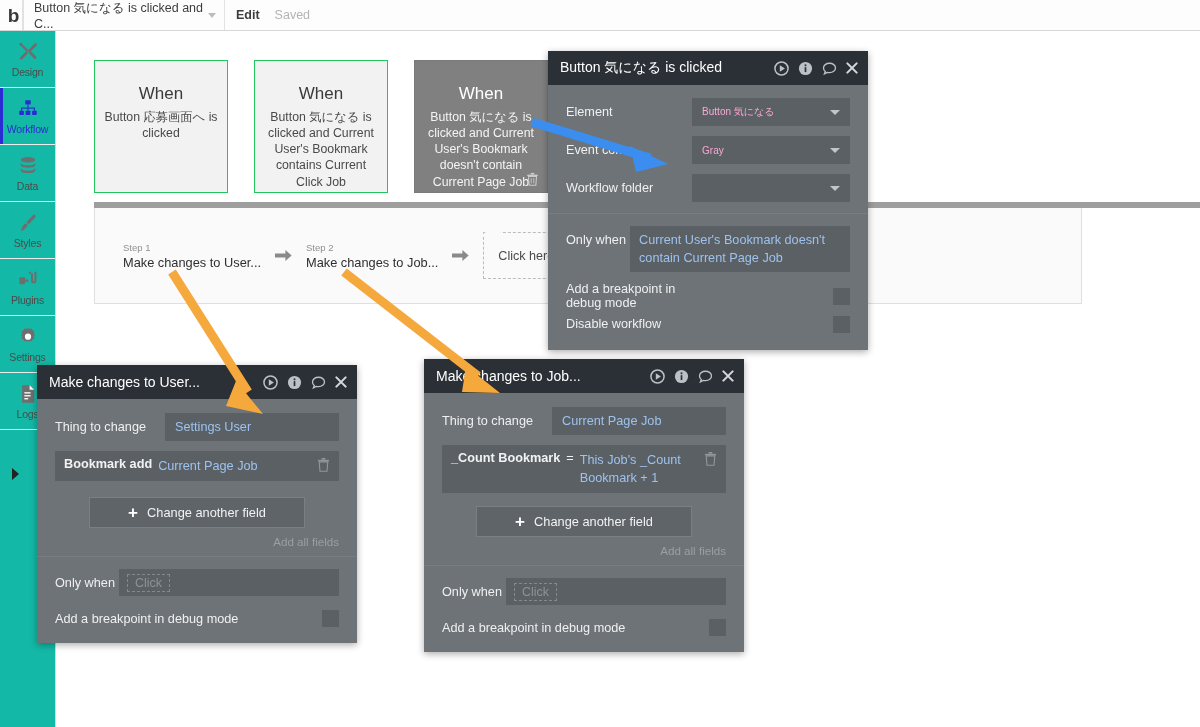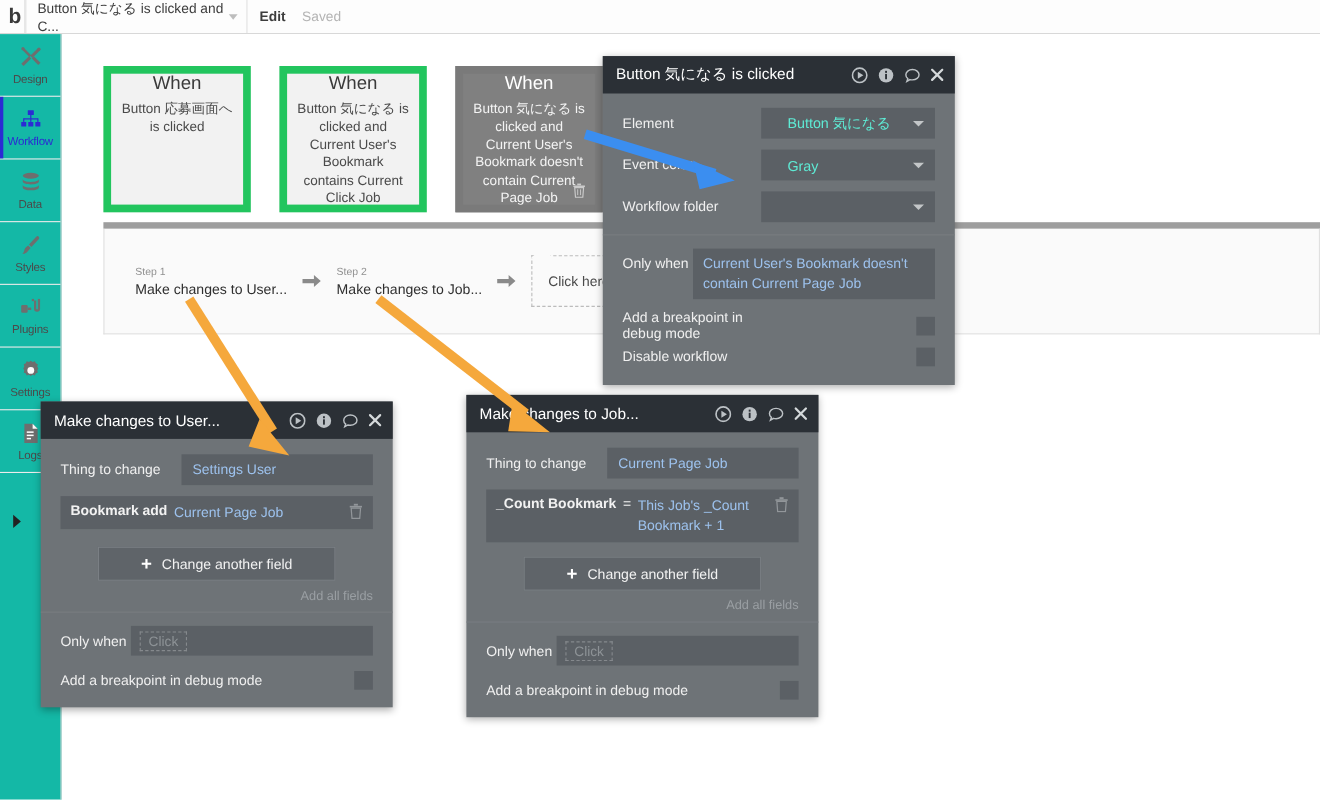--- a/index.html
+++ b/index.html
@@ -79,22 +79,22 @@
   
   .canvas {
     position: absolute; left: 57px; top: 31px; width: 1143px; height: 696px;
     background: #ffffff; overflow: hidden;
   }
 
   
   .cards-row { position: absolute; left: 37px; top: 29px; height: 135px; }
   .evt-card {
     position: absolute; top: 0; width: 134px; height: 133px;
-    background: #f2f2f2; border: 7px solid #22c55e;
-    padding: 0 9px 0 9px; text-align: center;
+    background: #f2f2f2; border: 1px solid #22c55e;
+    padding: 24px 9px 0 9px; text-align: center;
   }
   .evt-card .when {
     font-size: 17px; color: #3a3a3a; margin-bottom: 5px; line-height: 1.1;
   }
   .evt-card .desc {
     font-size: 12.3px; color: #4a4a4a; line-height: 1.32;
   }
   .evt-card.selected { background: #808080; border-color: #7a7a7a; }
   .evt-card.selected .when { color: #ffffff; }
   .evt-card.selected .desc { color: #f4f4f4; }
@@ -113,21 +113,21 @@
 
   
   .steps-pointer {
     position: absolute; left: 425px; top: 195px;
     width: 0; height: 0;
     border-left: 11px solid transparent; border-right: 11px solid transparent;
     border-bottom: 9px solid #fafafa;
     z-index: 3;
   }
   .steps-strip {
-    position: absolute; left: 37px; top: 177px; width: 1106px; height: 96px;
+    position: absolute; left: 37px; top: 177px; width: 988px; height: 96px;
     background: #fafafa; border: 1px solid #e0e0e0; border-top: none;
   }
   .strip-scroll {
     position: absolute; left: 37px; top: 171px; width: 1106px; height: 6px;
     background: #9e9e9e;
   }
   .steps-inner {
     position: absolute; left: 0; top: 0; right: 0; bottom: 0;
     display: flex; align-items: center; padding-left: 28px; gap: 13px;
   }
@@ -160,21 +160,21 @@
   .hi { width: 15px; height: 15px; display: block; opacity: .92; }
   .hi.close { width: 12px; height: 12px; }
 
   .panel-body { padding: 0; }
   .prow {
     display: flex; align-items: center; padding: 0 18px; min-height: 38px;
   }
   .plabel { color: #f0f0f0; font-size: 12.7px; }
   .pfield {
     background: #5b6065; height: 28px; display: flex; align-items: center;
-    padding: 0 24px; position: relative; color: #5eead4; font-size: 13px;
+    padding: 0 10px; position: relative; color: #f9a8d4; font-size: 10px;
   }
   .pfield .caret {
     position: absolute; right: 10px; top: 50%; margin-top: -2px;
     width: 0; height: 0;
     border-left: 5px solid transparent; border-right: 5px solid transparent;
     border-top: 5.5px solid #c3c6c8;
   }
   .divider { height: 1px; background: #787d81; margin: 6px 0; }
   .cbox {
     width: 17px; height: 17px; background: #5b6065; flex: 0 0 17px;

